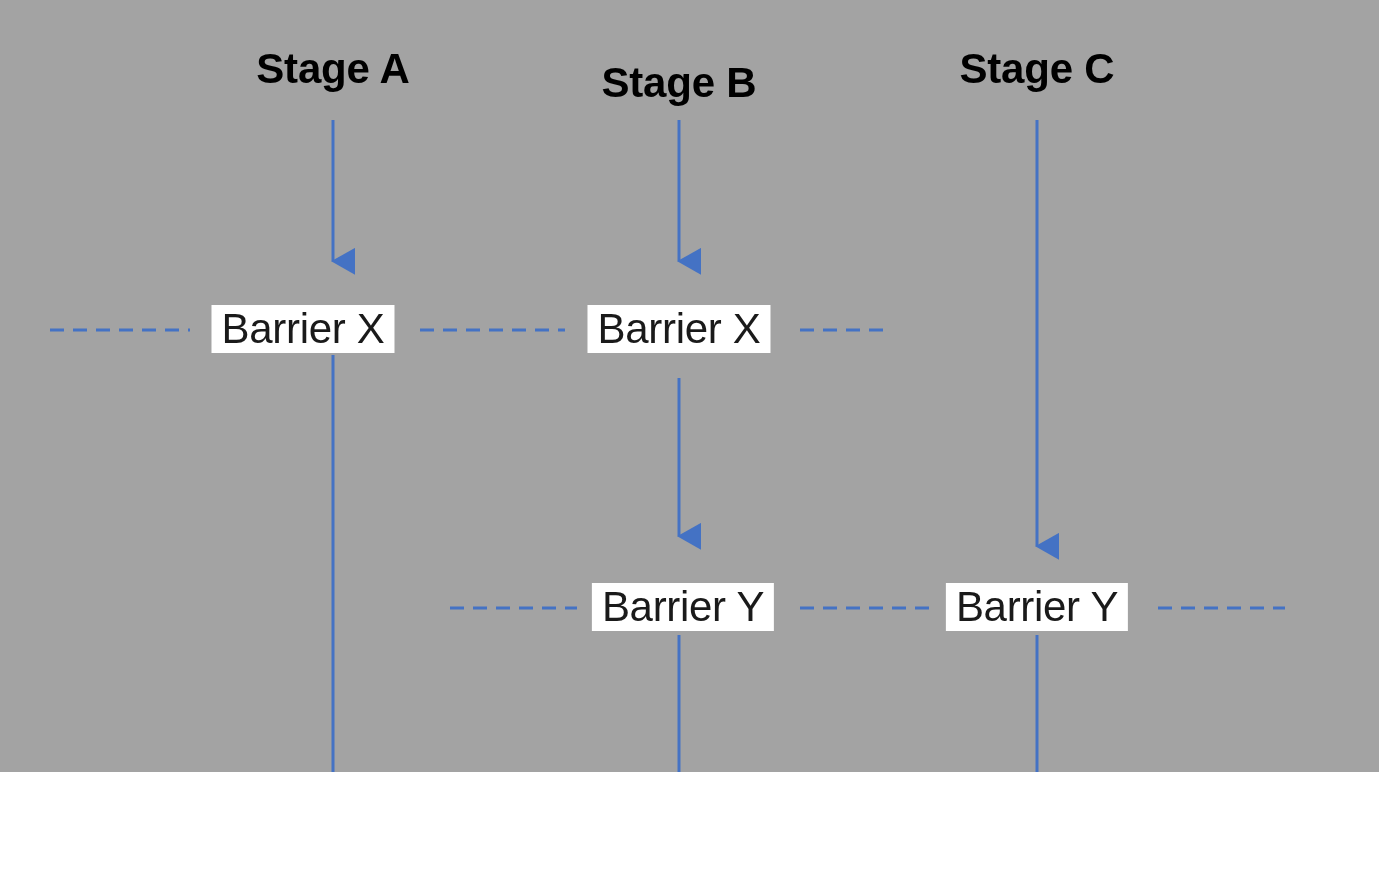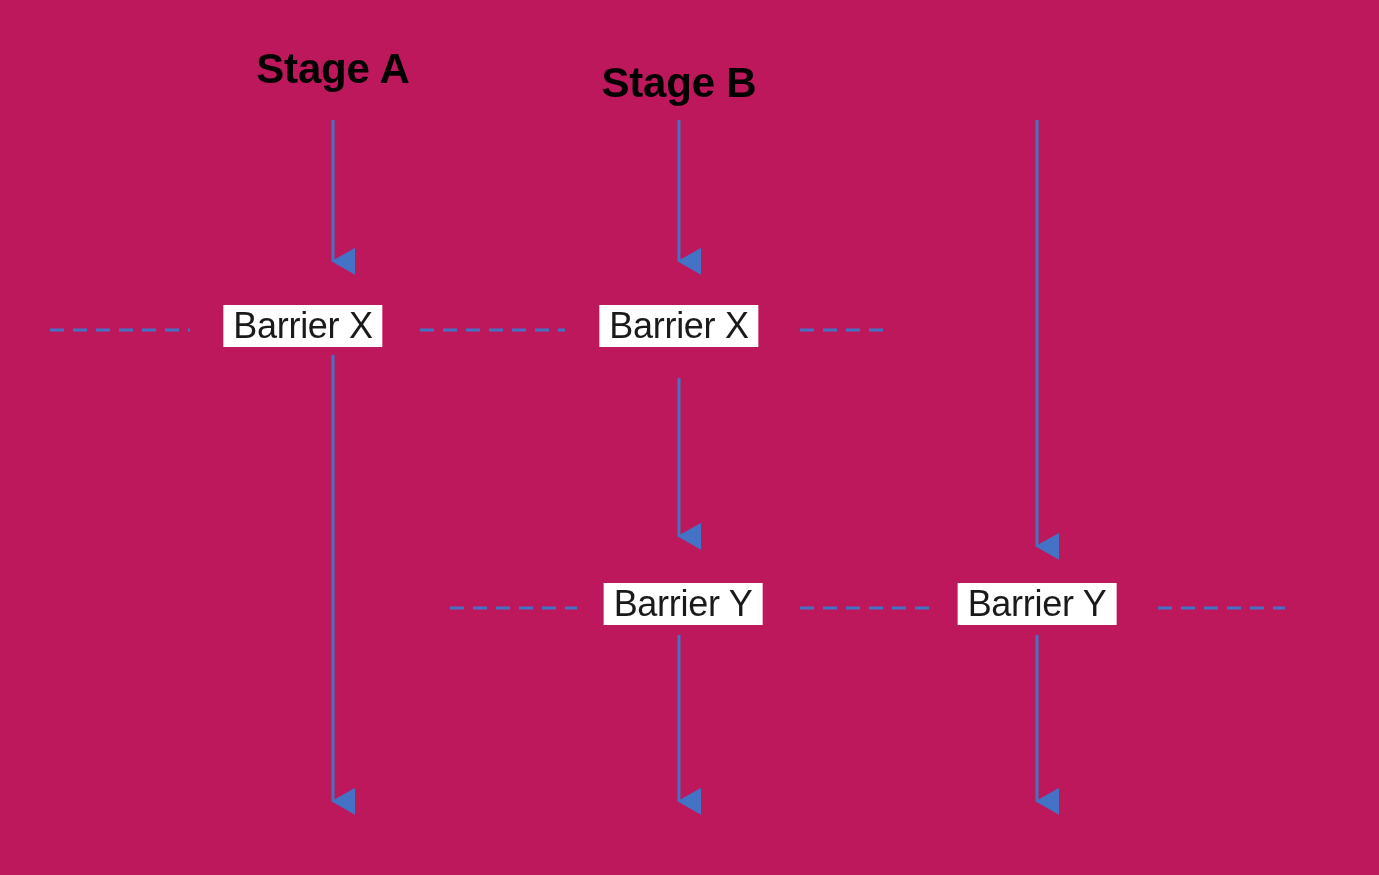--- a/index.html
+++ b/index.html
@@ -6,22 +6,22 @@
     margin: 0;
     padding: 0;
     background: #ffffff;
   }
   body {
     font-family: "Liberation Sans", sans-serif;
   }
   #canvas {
     position: relative;
     width: 1379px;
-    height: 875px;
-    background: #be185d;
+    height: 772px;
+    background: #a3a3a3;
     overflow: hidden;
   }
   #diagram-svg {
     position: absolute;
     left: 0;
     top: 0;
     width: 1379px;
     height: 875px;
   }
   .stage-heading {
@@ -31,21 +31,21 @@
     font-weight: bold;
     color: #000000;
     white-space: nowrap;
     text-align: center;
     transform: translateX(-50%);
     letter-spacing: -0.2px;
   }
   .barrier-label {
     position: absolute;
     font-family: "Liberation Sans", sans-serif;
-    font-size: 36px;
+    font-size: 42px;
     font-weight: normal;
     color: #1a1a1a;
     white-space: nowrap;
     text-align: center;
     transform: translateX(-50%);
     background: #ffffff;
     padding: 0 10px;
     letter-spacing: -0.3px;
   }
 </style>
@@ -75,20 +75,21 @@
         <line x1="420" y1="330" x2="565" y2="330" stroke="#4472C4" stroke-width="3" stroke-dasharray="14 9"></line>
         <line x1="800" y1="330" x2="890" y2="330" stroke="#4472C4" stroke-width="3" stroke-dasharray="14 9"></line>
         <line x1="450" y1="608" x2="577" y2="608" stroke="#4472C4" stroke-width="3" stroke-dasharray="14 9"></line>
         <line x1="800" y1="608" x2="930" y2="608" stroke="#4472C4" stroke-width="3" stroke-dasharray="14 9"></line>
         <line x1="1158" y1="608" x2="1285" y2="608" stroke="#4472C4" stroke-width="3" stroke-dasharray="14 9"></line>
       </g>
   </svg>
 
   <div class="stage-heading" style="left:333px; top:45px;">Stage A</div>
   <div class="stage-heading" style="left:679px; top:59px;">Stage B</div>
+  <div class="stage-heading" style="left:1037px; top:45px;">Stage C</div>
 
   <div class="barrier-label" style="left:303px; top:305px;">Barrier X</div>
   <div class="barrier-label" style="left:679px; top:305px;">Barrier X</div>
 
   <div class="barrier-label" style="left:683px; top:583px;">Barrier Y</div>
   <div class="barrier-label" style="left:1037px; top:583px;">Barrier Y</div>
 
 </div>
 
 </body></html>

